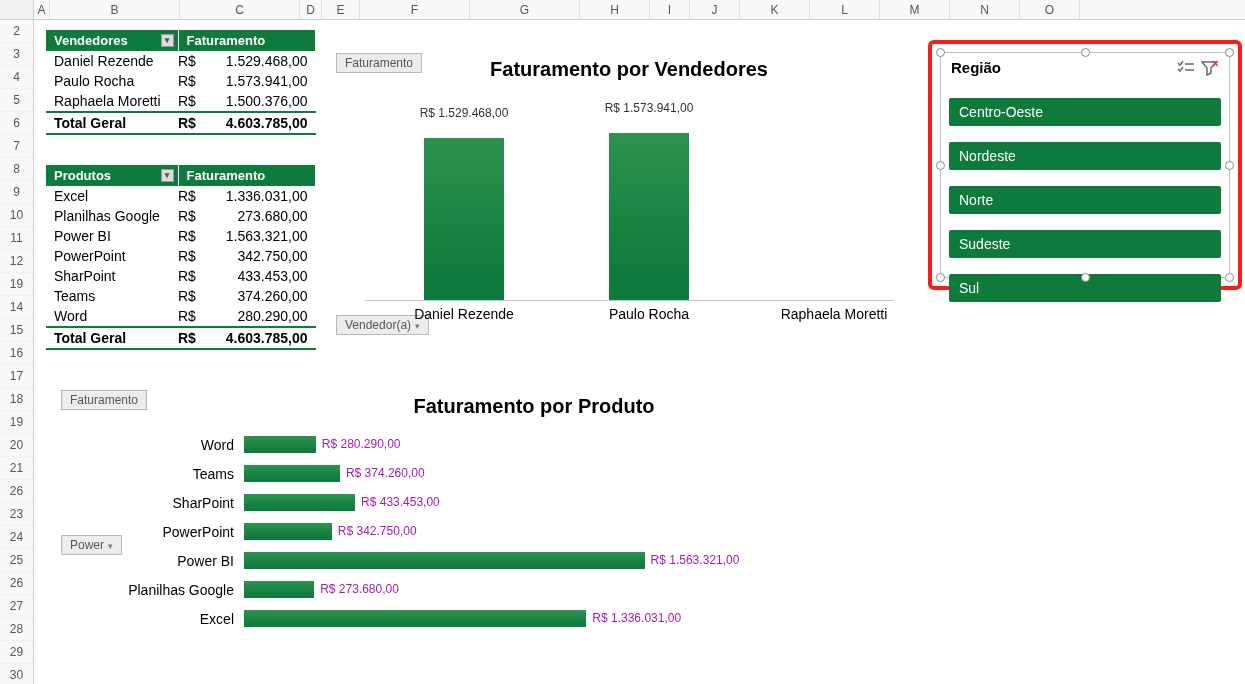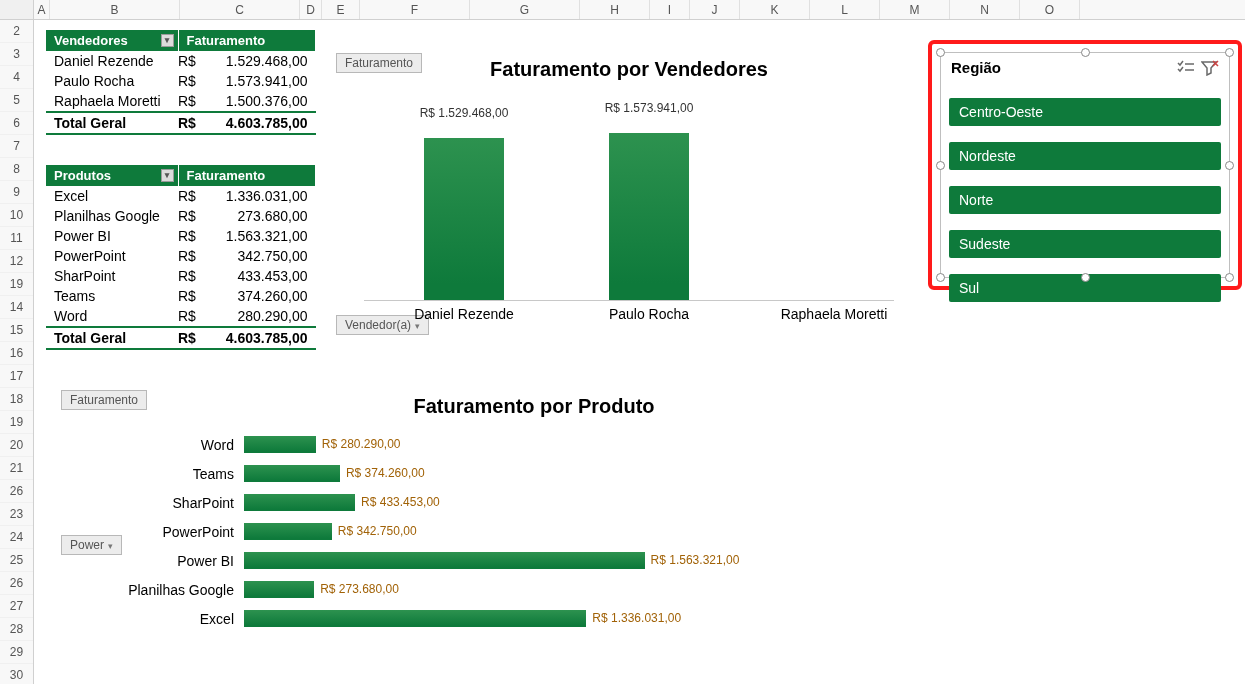--- a/index.html
+++ b/index.html
@@ -42,21 +42,21 @@
   .chart1 .lbl { font-size:12px; color:#333; margin-bottom:18px;}
   .chart1 .cat { position:absolute; top:205px; width:140px; text-align:center; font-size:14px;}
   
   .chart2 { position:absolute; left:40px; top:375px; width:780px; height:300px;}
   .chart2 .title { text-align:center; font-weight:700; font-size:20px; margin-left:140px;}
   .chart2 .rows { margin-top:12px;}
   .chart2 .hb { display:flex; align-items:center; height:29px; }
   .chart2 .hb .name { width:170px; text-align:right; padding-right:10px; font-size:14px;}
   .chart2 .hb .bararea { flex:1; position:relative;}
   .chart2 .hb .hbar { height:17px; background:linear-gradient(to bottom, #2d924f 0%, #0e7a3b 90%);}
-  .chart2 .hb .val { position:absolute; top:0; font-size:12px; color:#a16207; left:0; margin-left:6px; line-height:17px;}
+  .chart2 .hb .val { position:absolute; top:0; font-size:12px; color:#a21caf; left:0; margin-left:6px; line-height:17px;}
   
   .slicer-highlight { position:absolute; left:894px; top:20px; width:314px; height:250px; border:4px solid #ff1a1a; border-radius:6px;}
   .slicer { position:absolute; left:8px; top:8px; right:8px; bottom:8px; background:#fff; border:1px solid #bfbfbf;}
   .slicer .hdr { display:flex; align-items:center; padding:6px 10px; }
   .slicer .hdr .t { font-weight:600; font-size:15px; flex:1;}
   .slicer .hdr svg { margin-left:6px; stroke:#6a6a6a; }
   .slicer .item { margin:16px 8px; background:#0e7a3b; color:#fff; padding:6px 10px; font-size:14px; border-radius:2px;}
   .handle { position:absolute; width:9px; height:9px; background:#fff; border:1px solid #888; border-radius:50%;}
 </style>
 </head>

